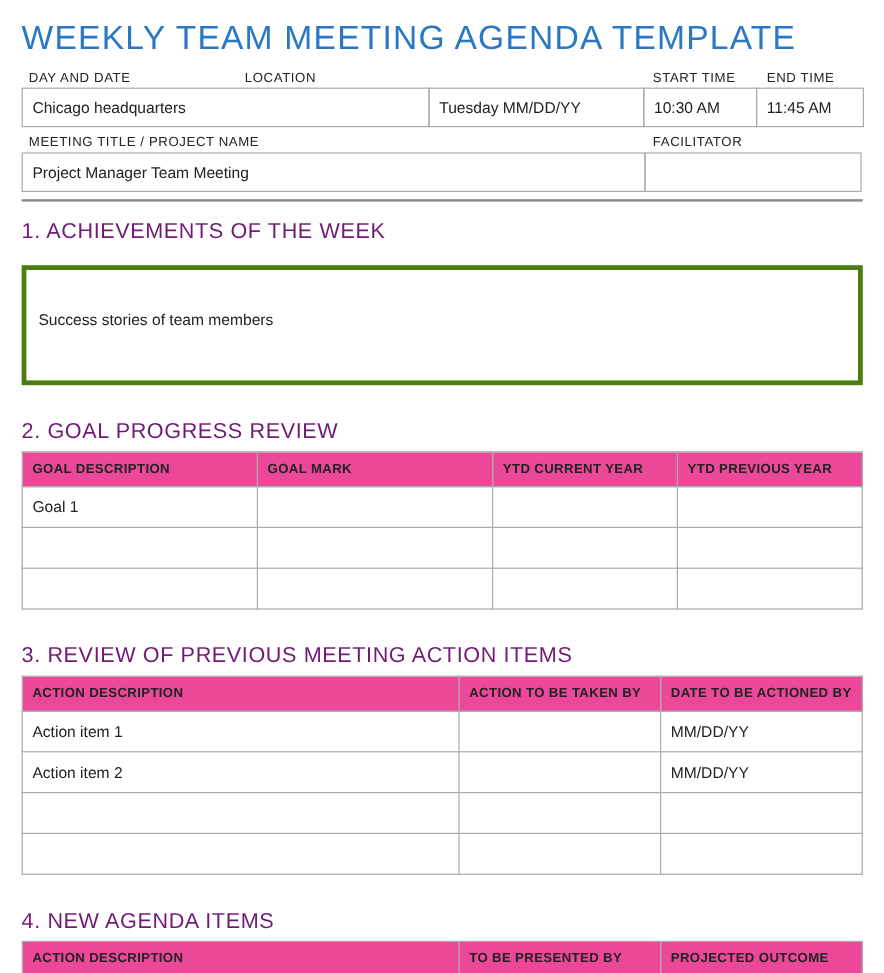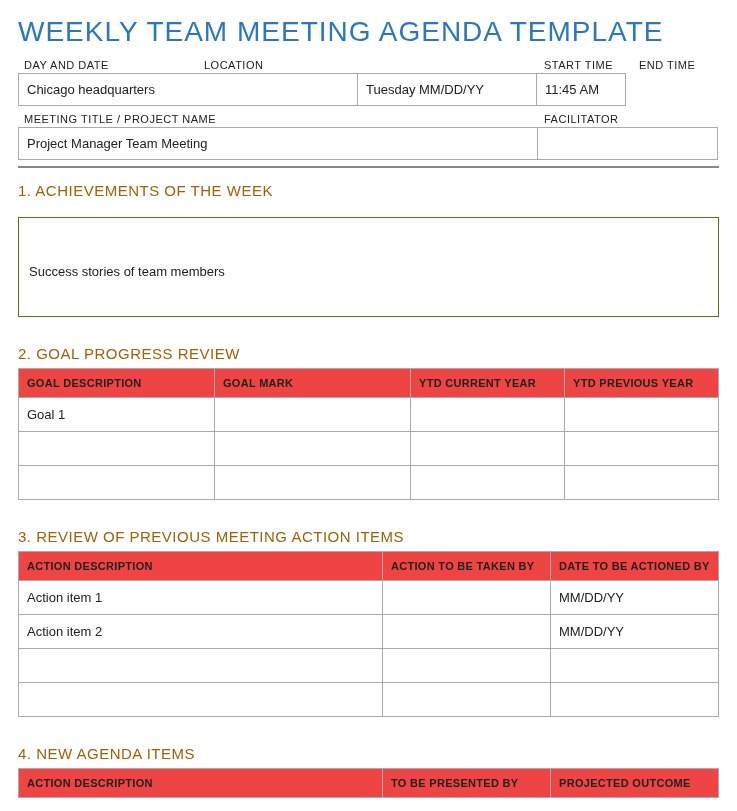--- a/index.html
+++ b/index.html
@@ -33,40 +33,40 @@
     font-size: 13px;
     min-height: 32px;
     margin-right: -1px;
   }
   .hr-thin {
     height: 2px;
     background: #888;
     margin: 6px 0 14px 0;
   }
   .section-heading {
-    font-size: 15px;
+    font-size: 18px;
     letter-spacing: 0.5px;
     margin: 10px 0 6px 0;
-    color: #a16207;
+    color: #701a75;
   }
   .achieve-box {
-    border: 1px solid #4d7c0f;
+    border: 4px solid #4d7c0f;
     min-height: 100px;
-    padding: 46px 10px 10px 10px;
+    padding: 34px 10px 10px 10px;
     font-size: 13px;
     margin-bottom: 8px;
     margin-top: 18px;
   }
   table {
     width: 100%;
     border-collapse: collapse;
     margin-bottom: 8px;
   }
   th {
-    background: #ef4444;
+    background: #ec4899;
     text-align: left;
     font-weight: 700;
     font-size: 11px;
     letter-spacing: 0.3px;
     padding: 8px 8px;
     border: 1px solid #aaa;
   }
   td {
     border: 1px solid #aaa;
     padding: 8px 8px;
@@ -83,20 +83,21 @@
 
 <div class="label-row">
   <div class="label-cell" style="width:180px">DAY AND DATE</div>
   <div class="label-cell" style="width:340px">LOCATION</div>
   <div class="label-cell" style="width:95px">START TIME</div>
   <div class="label-cell" style="width:85px">END TIME</div>
 </div>
 <div class="field-row">
   <div class="field-cell" style="width:340px">Chicago headquarters</div>
   <div class="field-cell" style="width:180px">Tuesday MM/DD/YY</div>
+  <div class="field-cell" style="width:95px">10:30 AM</div>
   <div class="field-cell" style="width:90px">11:45 AM</div>
 </div>
 
 <div class="label-row" style="margin-top:4px">
   <div class="label-cell" style="width:520px">MEETING TITLE / PROJECT NAME</div>
   <div class="label-cell" style="width:180px">FACILITATOR</div>
 </div>
 <div class="field-row">
   <div class="field-cell" style="width:520px">Project Manager Team Meeting</div>
   <div class="field-cell" style="width:181px"></div>

